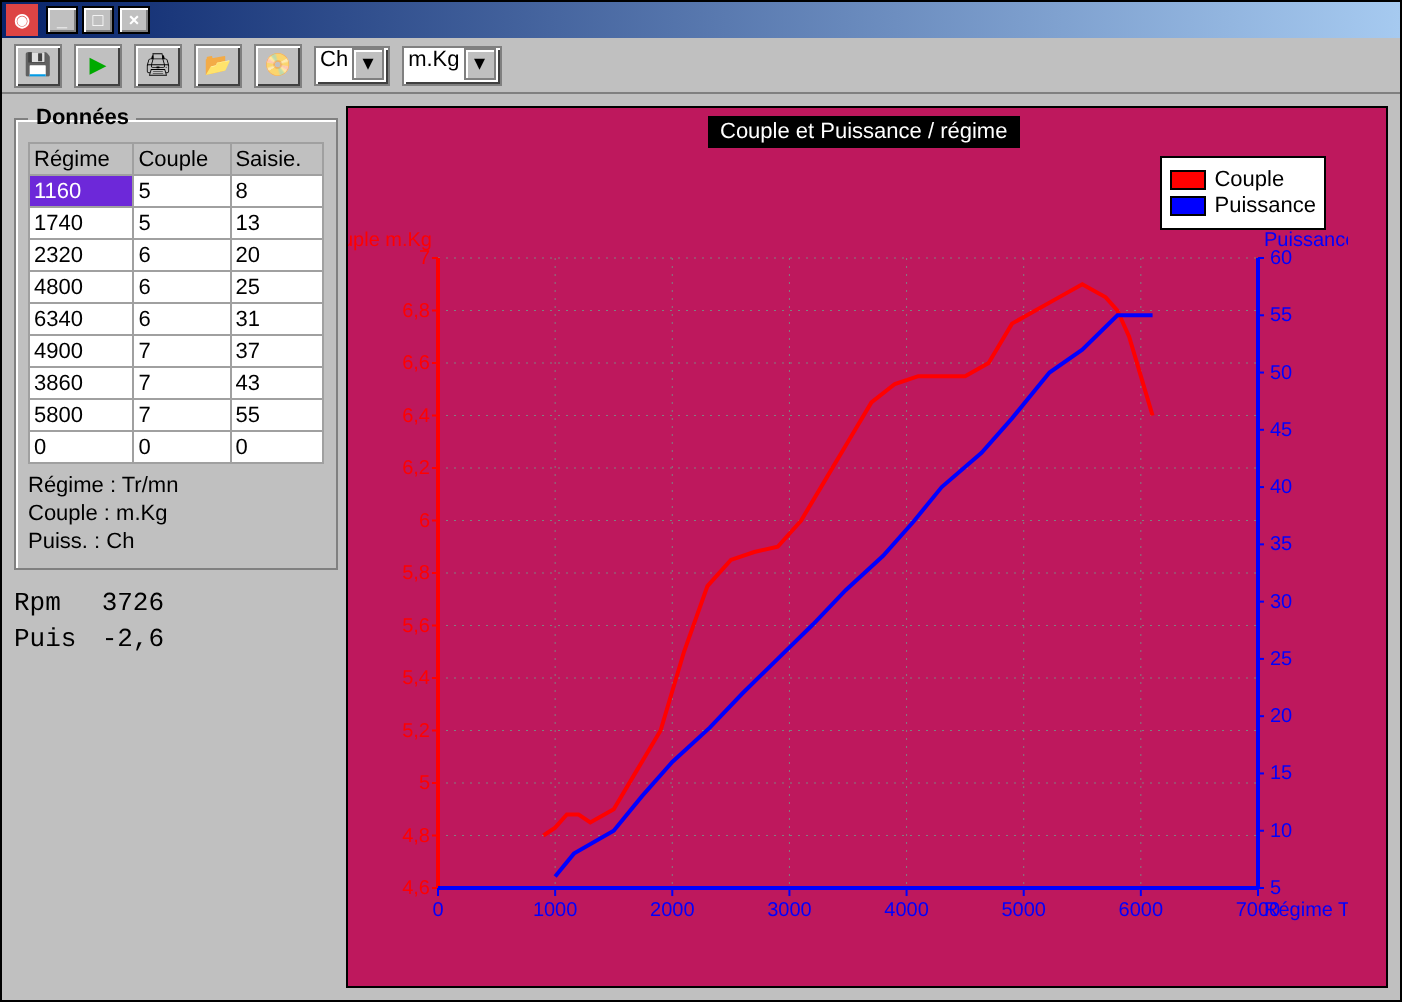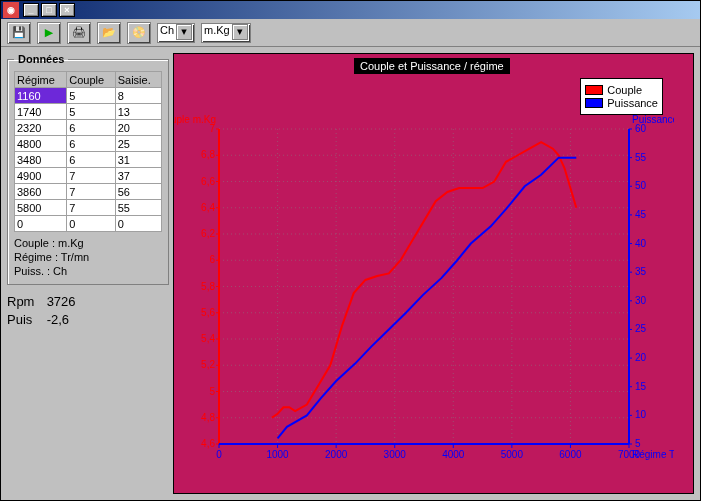--- a/index.html
+++ b/index.html
@@ -26,21 +26,21 @@
   .dd .darrow{width:16px;height:16px;background:#c0c0c0;margin-left:2px;border:1px solid #808080;box-shadow:inset 1px 1px #fff;display:flex;align-items:center;justify-content:center;}
   .content{flex:1;display:flex;padding:6px;gap:4px;overflow:hidden;}
   .left{width:162px;display:flex;flex-direction:column;gap:4px;}
   fieldset.data{border:1px solid #808080;box-shadow:inset 1px 1px #fff;padding:6px;margin:0;}
   fieldset.data legend{font-weight:bold;padding:0 4px;color:#000;}
   .tbl{width:100%;border-collapse:collapse;}
   .tbl th,.tbl td{border:1px solid #a0a0a0;padding:1px 2px;font-size:11px;text-align:left;background:#fff;height:16px;}
   .tbl th{background:#c0c0c0;font-weight:normal;}
   .tbl td.sel{background:#6d28d9;color:#fff;}
   .units{margin-top:4px;font-size:11px;line-height:14px;}
-  .readout{font-size:13px;line-height:18px;margin-top:4px;font-family:Liberation Sans, sans-serif;}
+  .readout{font-size:13px;line-height:18px;margin-top:4px;font-family:Liberation Mono, monospace;}
   .readout .lbl{display:inline-block;width:36px;}
   .chartpane{flex:1;background:#be185d;border:1px solid #000;position:relative;}
   svg{position:absolute;top:0;left:0;}
   .ctitle{position:absolute;top:4px;left:180px;background:#000;color:#fff;padding:2px 6px;font-size:11px;}
   .legend{position:absolute;top:24px;right:30px;background:#fff;border:1px solid #000;padding:4px;font-size:11px;}
   .lrow{display:flex;align-items:center;gap:4px;margin:1px 0;}
   .lsw{width:18px;height:10px;border:1px solid #000;}
   .axr{fill:#f00;font-size:10px;}
   .axb{fill:#00f;font-size:10px;}
 </style>
@@ -110,49 +110,49 @@
                 <td>2320</td>
                 <td>6</td>
                 <td>20</td>
               </tr>
               <tr>
                 <td>4800</td>
                 <td>6</td>
                 <td>25</td>
               </tr>
               <tr>
-                <td>3480</td>
+                <td>6340</td>
                 <td>6</td>
                 <td>31</td>
               </tr>
               <tr>
                 <td>4900</td>
                 <td>7</td>
                 <td>37</td>
               </tr>
               <tr>
                 <td>3860</td>
                 <td>7</td>
-                <td>56</td>
+                <td>43</td>
               </tr>
               <tr>
                 <td>5800</td>
                 <td>7</td>
                 <td>55</td>
               </tr>
               <tr>
                 <td>0</td>
                 <td>0</td>
                 <td>0</td>
               </tr>
             </tbody>
         </table>
         <div class="units" id="units">
+            <div>Régime : Tr/mn</div>
             <div>Couple : m.Kg</div>
-            <div>Régime : Tr/mn</div>
             <div>Puiss. : Ch</div>
           </div>
       </fieldset>
       <div class="readout">
         <div><span class="lbl">Rpm</span> <span>3726</span></div>
         <div><span class="lbl">Puis</span> <span>-2,6</span></div>
       </div>
     </div>
 
     <div class="chartpane">

